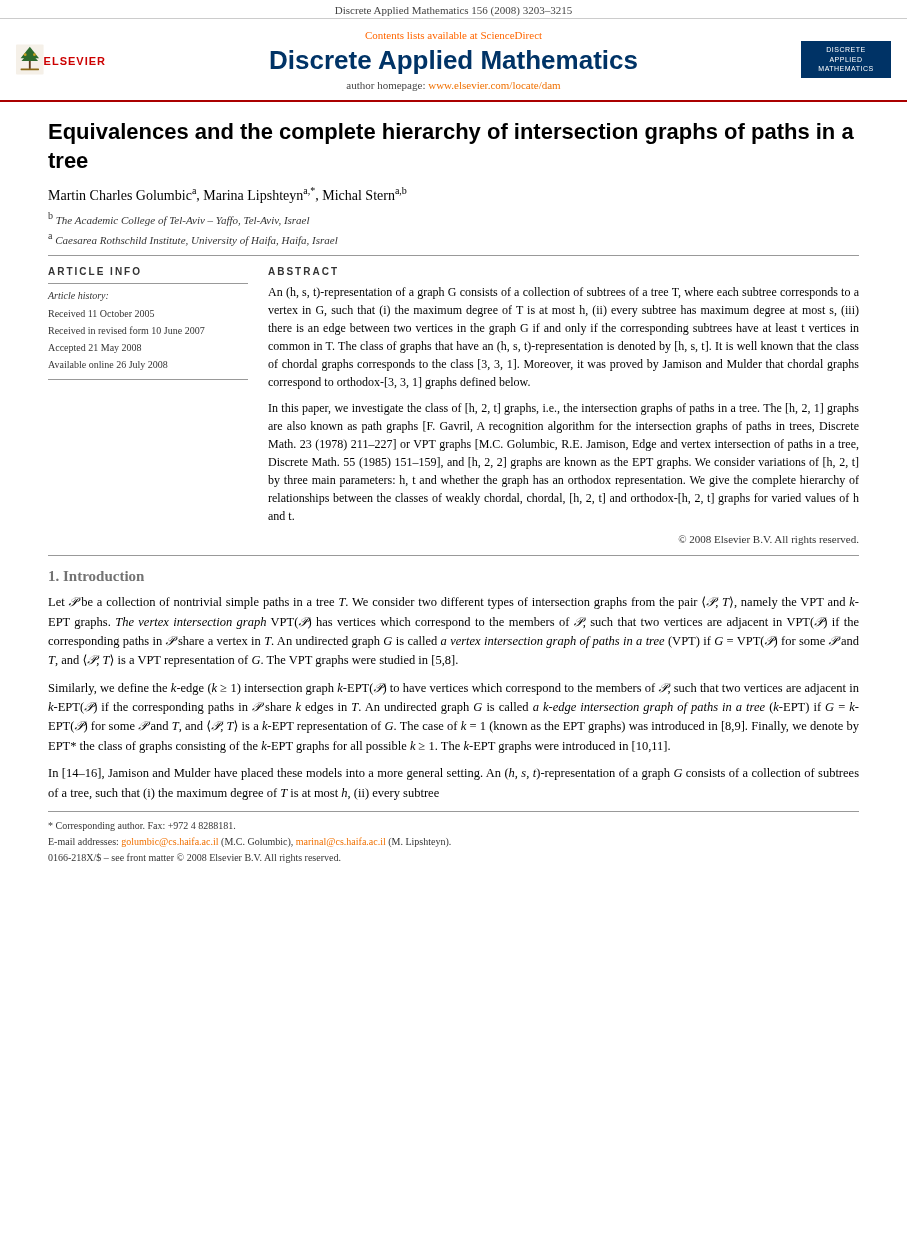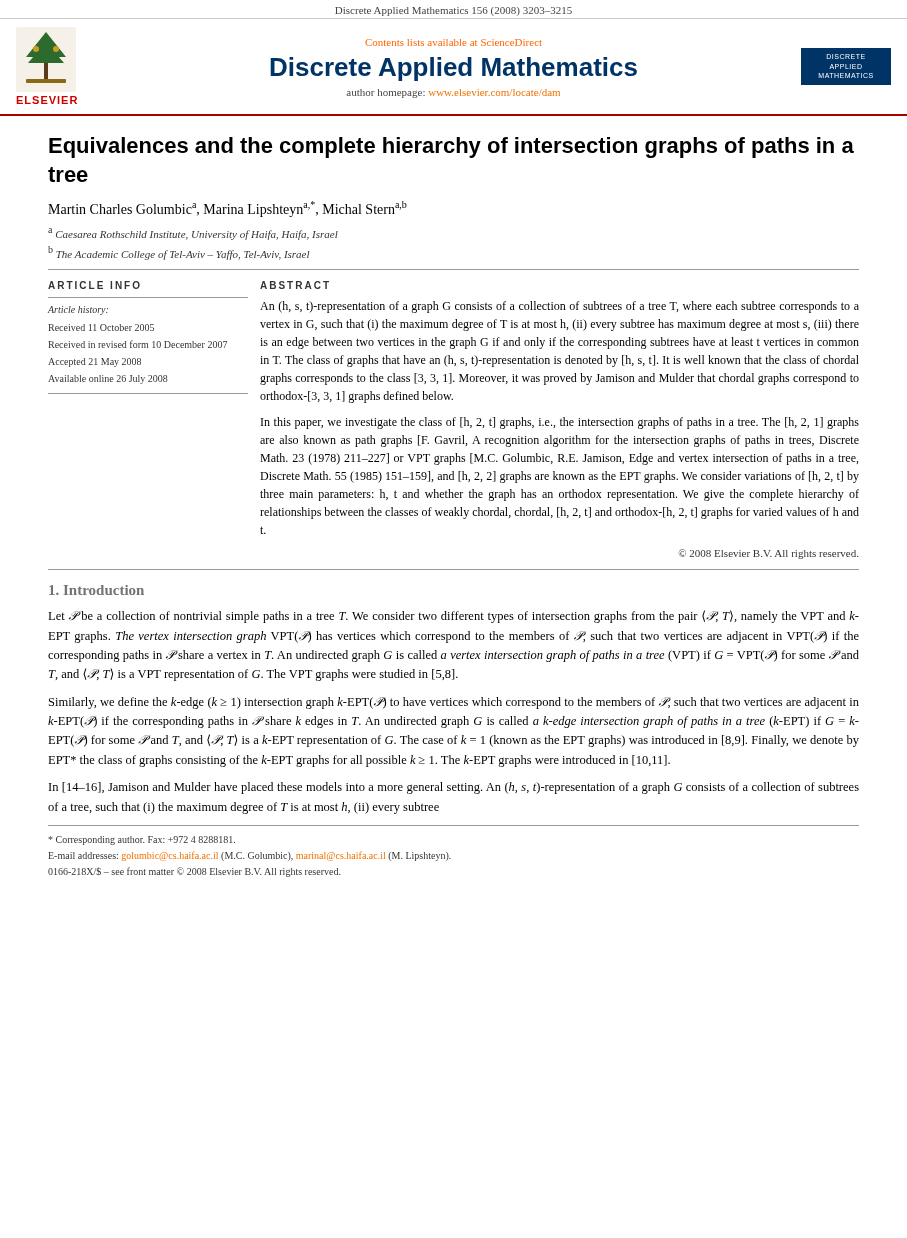--- a/index.html
+++ b/index.html
@@ -112,21 +112,21 @@
     }
 
     .divider {
       border: none;
       border-top: 1px solid #999;
       margin: 10px 0;
     }
 
     .two-col {
       display: flex;
-      gap: 12px;
+      gap: 20px;
       margin-bottom: 10px;
     }
 
     .left-col {
       width: 200px;
       flex-shrink: 0;
     }
 
     .right-col {
       flex: 1;
@@ -221,21 +221,22 @@
       font-size: 10px;
       color: #333;
       line-height: 1.6;
     }
 
     .footnote-area a { color: #f60; }
 
     
     .header-left {
       display: flex;
-      flex-direction: column;
+      flex-direction: row;
+      align-items: center;
       width: 90px;
     }
   </style>
 </head>
 <body>
 
 <div class="top-bar">
   <span>Discrete Applied Mathematics 156 (2008) 3203–3215</span>
 </div>
 
@@ -277,38 +278,38 @@
 
 <div class="main-content">
 
   <div class="article-title">Equivalences and the complete hierarchy of intersection graphs of paths in a tree</div>
 
   <div class="authors">
     <span>Martin Charles Golumbic<sup>a</sup>, Marina Lipshteyn<sup>a,*</sup>, Michal Stern<sup>a,b</sup></span>
   </div>
 
   <div class="affiliations">
+    <span class="affiliations-label">b</span> <span>The Academic College of Tel-Aviv – Yaffo, Tel-Aviv, Israel</span>
+  </div>
+  <div class="affiliations">
     <span class="affiliations-label">a</span> <span>Caesarea Rothschild Institute, University of Haifa, Haifa, Israel</span>
-  </div>
-  <div class="affiliations">
-    <span class="affiliations-label">b</span> <span>The Academic College of Tel-Aviv – Yaffo, Tel-Aviv, Israel</span>
   </div>
 
   <hr class="divider">
 
   <div class="two-col">
 
     <div class="left-col">
       <div class="section-header">ARTICLE INFO</div>
 
       <div class="article-info-block">
         <div class="info-label">Article history:</div>
         <div class="info-dates">
           <div>Received 11 October 2005</div>
-          <div>Received in revised form 10 December 2007</div>
+          <div>Received in revised form 10 June 2007</div>
           <div>Accepted 21 May 2008</div>
           <div>Available online 26 July 2008</div>
         </div>
       </div>
 
     </div>
 
     <div class="right-col">
       <div class="section-header">ABSTRACT</div>
       <div class="abstract-text">

